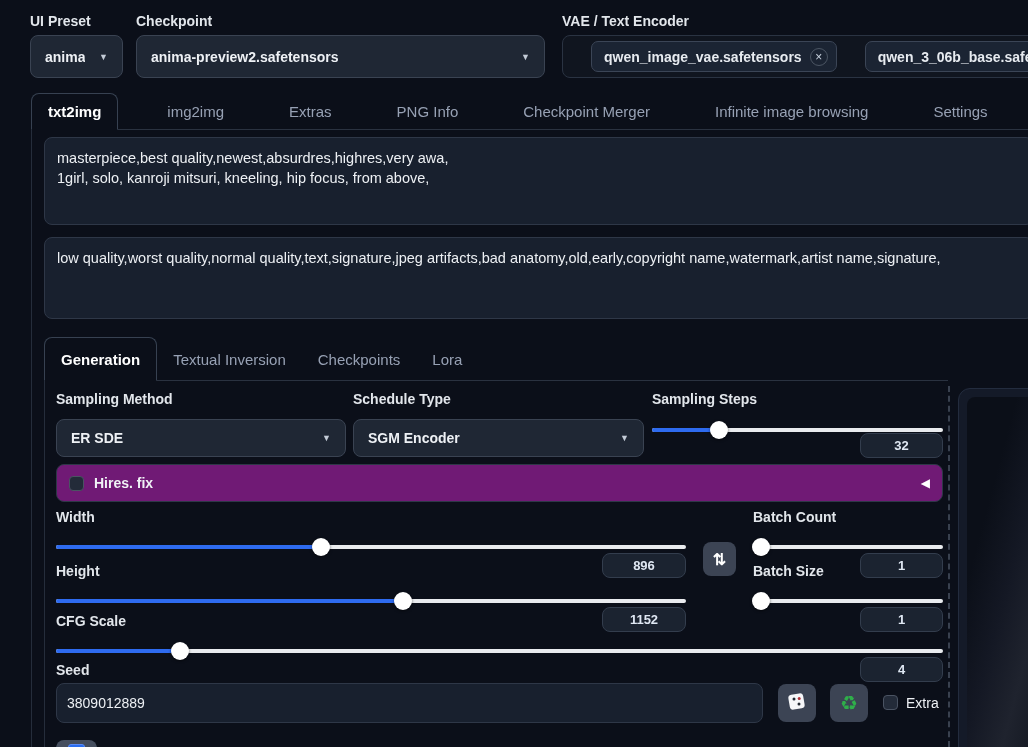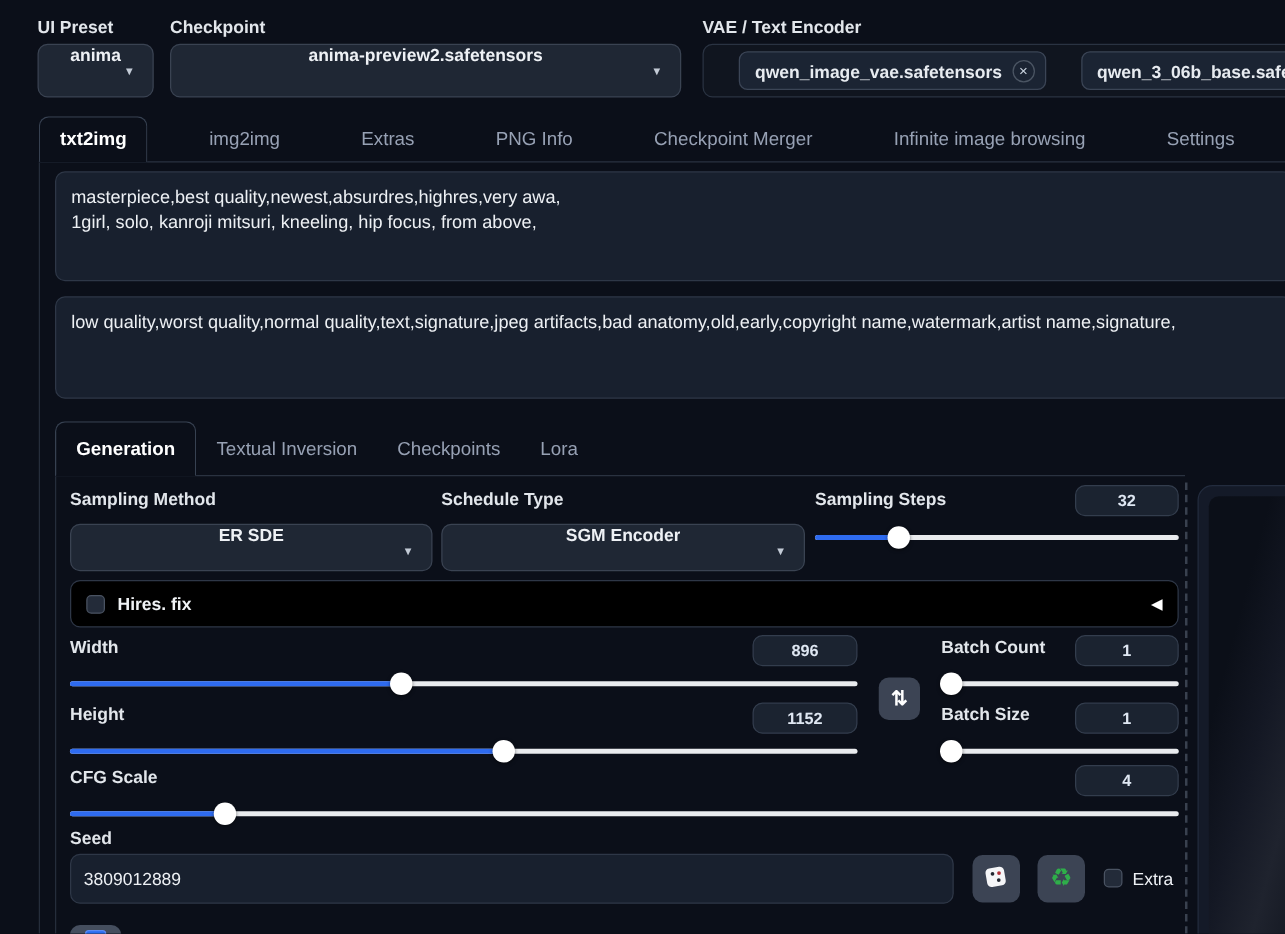--- a/index.html
+++ b/index.html
@@ -7,21 +7,21 @@
   #app {
     position:relative; width:1028px; height:747px; overflow:hidden;
     background:#0b0f19; font-family:"Liberation Sans", sans-serif;
     color:#e2e6eb;
   }
   .lbl { position:absolute; font-size:14px; font-weight:600; color:#e2e6eb; white-space:nowrap; }
 
   
   .dropdown {
     position:absolute; background:#1f2734; border:1px solid #3a4352; border-radius:8px;
-    display:flex; align-items:center; padding:0 14px; cursor:pointer;flex-direction:column;
+    display:flex; align-items:center; padding:0 14px; cursor:pointer;
   }
   .dropdown .val { font-size:14px; font-weight:600; color:#eef1f5; white-space:nowrap; overflow:hidden; }
   .chev { margin-left:auto; font-size:9px; color:#c3cbd6; padding-left:10px; }
 
   
   .tagbox {
     position:absolute; background:#10151f; border:1px solid #2a3342; border-radius:8px;
     display:flex; align-items:center; padding:0 8px; gap:8px;
   }
   .tag {
@@ -51,21 +51,21 @@
     position:absolute; background:#18202e; border:1px solid #2e3747; border-radius:8px;
     color:#edf0f4; font-size:14.5px; line-height:20px; padding:10px 12px;
     font-family:"Liberation Sans", sans-serif; resize:none; overflow:hidden; width:990px;
     outline:none;
   }
 
   
   .numbox {
     position:absolute; background:#1b2330; border:1px solid #333d4d; border-radius:8px;
     display:flex; align-items:center; justify-content:center;
-    font-size:13px; font-weight:600; color:#dfe7f2; cursor:text;
+    font-size:13px; font-weight:600; color:#dfe7f2; cursor:text;margin-top:45px;
   }
 
   
   .slider { position:absolute; height:20px; cursor:pointer; }
   .slider .track {
     position:absolute; left:0; right:0; top:50%; transform:translateY(-50%);
     height:4px; border-radius:2px; background:#e9ebee;
   }
   .slider .fill {
     position:absolute; left:0; top:50%; transform:translateY(-50%);
@@ -78,21 +78,21 @@
   }
 
   
   .cb {
     display:inline-block; width:15px; height:15px; background:#232b39;
     border:1px solid #4a5362; border-radius:4px; cursor:pointer; flex:0 0 auto;
   }
 
   
   .accordion {
-    position:absolute; background:#000000; border:1px solid #2e3747; border-radius:8px;
+    position:absolute; background:#701a75; border:1px solid #2e3747; border-radius:8px;
     display:flex; align-items:center; padding:0 12px; gap:10px;text-align:center;
   }
   .accordion .alabel { font-size:14px; font-weight:600; color:#f0f3f6; }
   .accordion .tri { margin-left:auto; color:#ffffff; font-size:12px; }
 
   
   .toolbtn {
     position:absolute; background:#3c4454; border:none; border-radius:8px;
     display:flex; align-items:center; justify-content:center; cursor:pointer;
     color:#ffffff;

